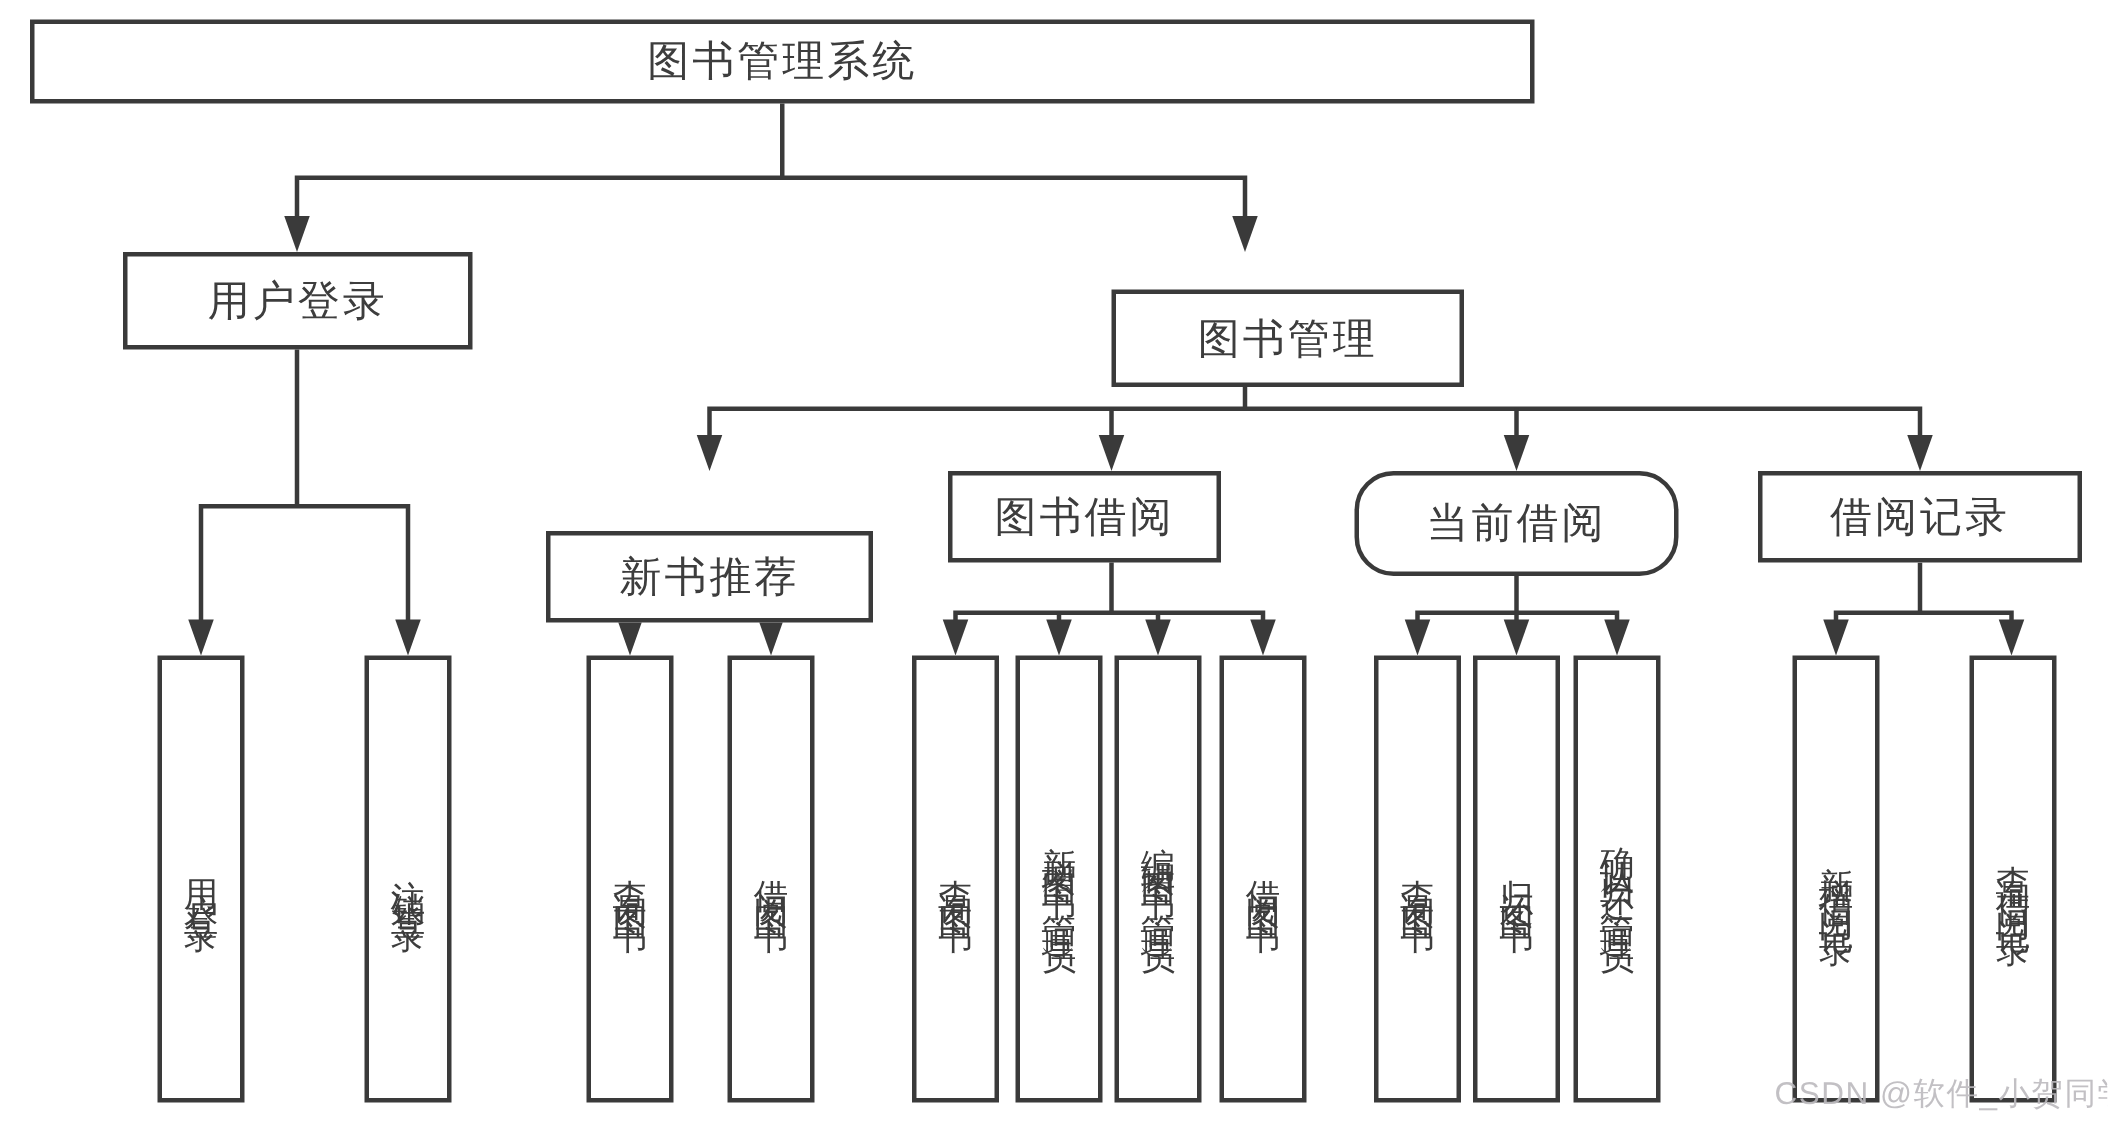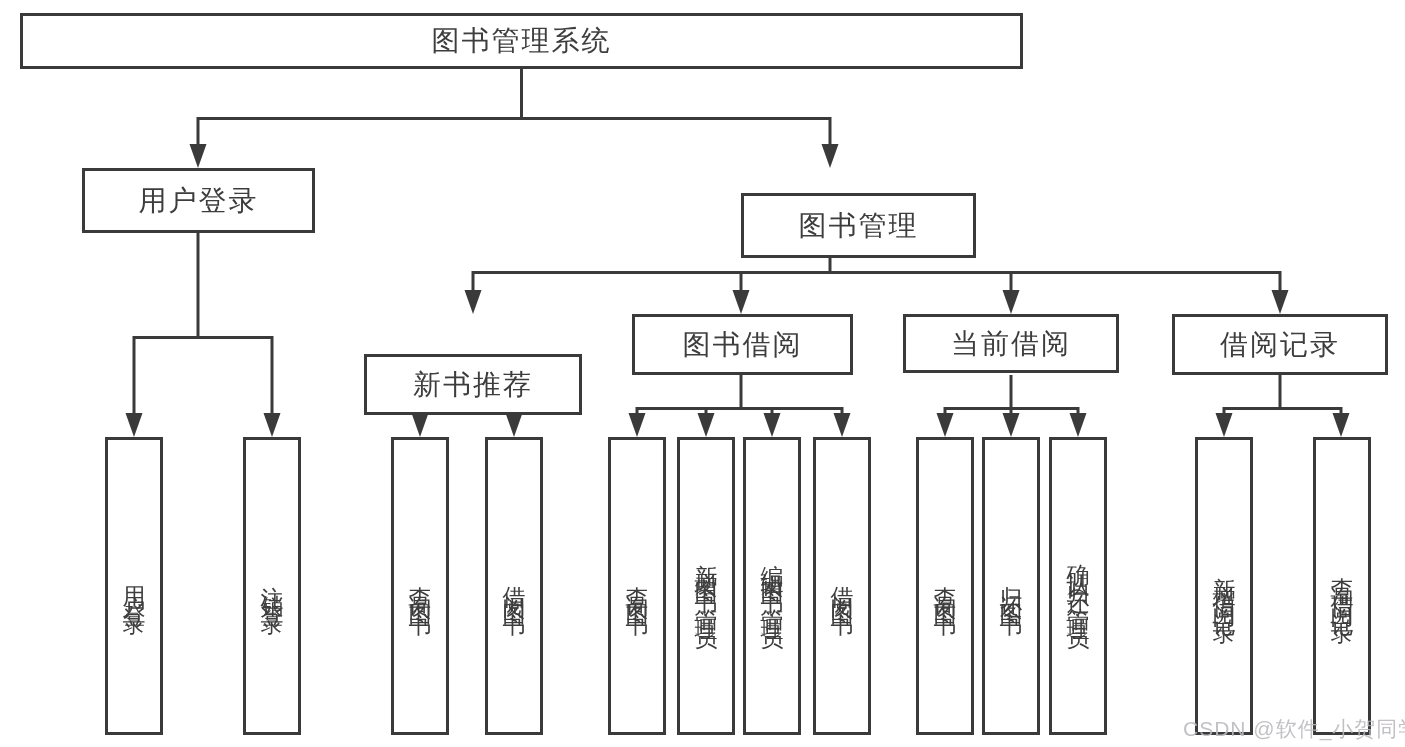--- a/index.html
+++ b/index.html
@@ -113,24 +113,24 @@
   <div class="box" style="left:82px;top:168px;width:233px;height:65px;">
     <span class="h-label">用户登录</span>
   </div>
   <div class="box" style="left:741px;top:168px;width:235px;height:65px;margin-top:25px;">
     <span class="h-label">图书管理</span>
   </div>
 
   <div class="box" style="left:364px;top:314px;width:218px;height:61px;margin-top:40px;">
     <span class="h-label">新书推荐</span>
   </div>
-  <div class="box" style="left:632px;top:314px;width:221px;height:61px;">
+  <div class="box" style="left:632px;top:314px;width:182px;height:61px;">
     <span class="h-label">图书借阅</span>
   </div>
-  <div class="box" style="left:903px;top:314px;width:216px;height:59px;">
+  <div class="box" style="left:903px;top:314px;width:216px;height:70px;border-radius:26px;">
     <span class="h-label">当前借阅</span>
   </div>
   <div class="box" style="left:1172px;top:314px;width:216px;height:61px;">
     <span class="h-label">借阅记录</span>
   </div>
 
   <div class="box leaf" style="left:105px;">用户登录</div>
   <div class="box leaf" style="left:243px;">注销登录</div>
 
   <div class="box leaf" style="left:391px;">查询图书</div>

